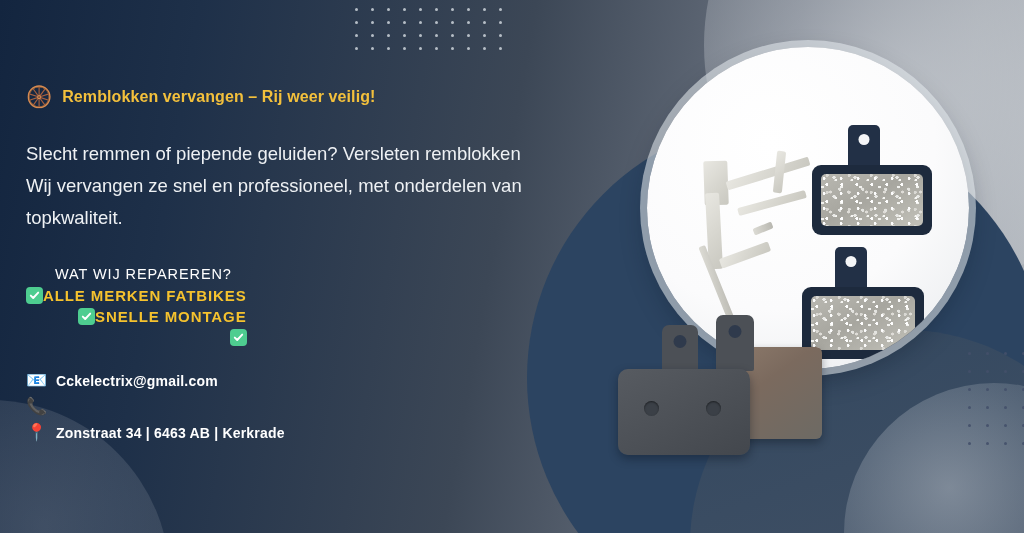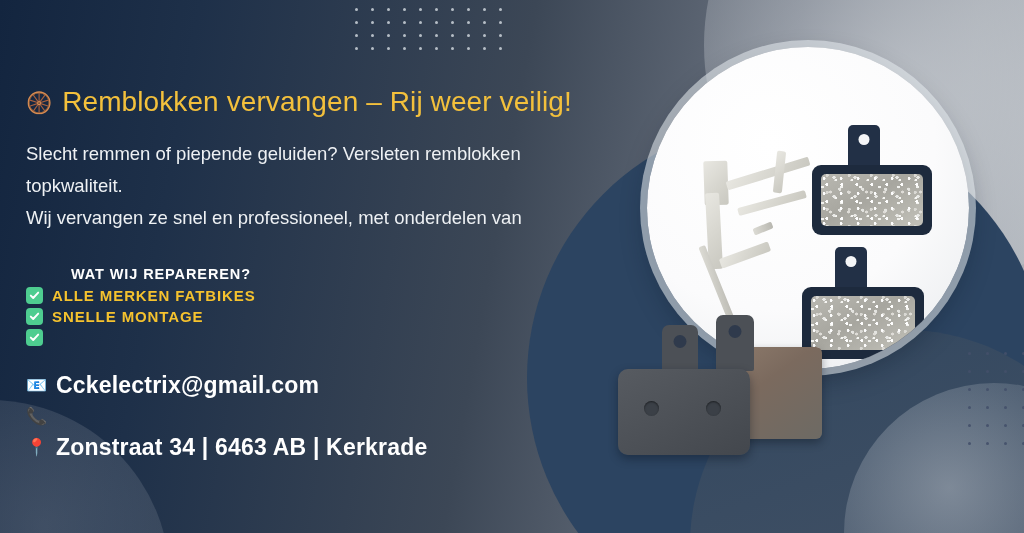--- a/index.html
+++ b/index.html
@@ -94,40 +94,40 @@
   #worn-rust{position:absolute;left:112px;top:40px;width:100px;height:92px;border-radius:6px;
     background:linear-gradient(145deg,#8e7b6c,#7b6a5e 40%,#6d6a64 100%);
     box-shadow:0 4px 9px rgba(10,18,30,.38);}
 
   
   #content{position:absolute;left:26px;top:0;width:620px;height:533px;}
 
   #headline-row{position:absolute;top:86px;left:0;display:flex;align-items:center;gap:10px;}
   #wheel-icon{font-size:21px;line-height:1;}
   #headline{
-    color:#f3c03c;font-size:28px;font-weight:normal;letter-spacing:.1px;white-space:nowrap;
+    color:#f3c03c;font-size:16px;font-weight:bold;letter-spacing:.1px;white-space:nowrap;
   }
 
   #intro{position:absolute;top:138px;left:0;width:612px;color:#eef1f4;font-size:18.5px;line-height:32px;}
   #intro div{white-space:nowrap;}
 
   #repairs{position:absolute;top:266px;left:0;}
-  #repairs-title{color:#ffffff;font-size:14.5px;font-weight:bold;letter-spacing:.9px;margin:0 0 5px 45px;}
-  .repair-item{display:flex;align-items:center;gap:9px;margin-bottom:4px;}
+  #repairs-title{color:#ffffff;font-size:14.5px;font-weight:normal;letter-spacing:.9px;margin:0 0 5px 29px;}
+  .repair-item{display:flex;align-items:center;margin-bottom:4px;justify-content:flex-end;}
   .check-box{
     width:17px;height:17px;border-radius:4px;background:#4ecd90;
     display:flex;align-items:center;justify-content:center;flex:0 0 auto;
   }
   .check-box svg{display:block;}
   .repair-label{color:#f5c22e;font-size:15px;font-weight:bold;letter-spacing:.9px;}
 
   #contact{position:absolute;top:372px;left:0;}
   .contact-row{display:flex;align-items:center;gap:9px;margin-bottom:9px;}
   .contact-icon{font-size:17px;line-height:1;width:21px;text-align:center;flex:0 0 auto;}
-  .contact-text{color:#ffffff;font-size:23px;font-weight:bold;letter-spacing:.2px;}
+  .contact-text{color:#ffffff;font-size:14px;font-weight:bold;letter-spacing:.2px;}
 </style>
 </head>
 <body>
 
 <div id="banner">
 
   <div class="blob" id="blob-light-right"></div>
   <div class="blob" id="blob-navy-big"></div>
   <div class="blob" id="blob-navy-right"></div>
   <div class="blob" id="blob-bottom-left"></div>
@@ -242,22 +242,22 @@
 
   <div id="content">
 
     <div id="headline-row">
       <span id="wheel-icon">🛞</span>
       <span id="headline">Remblokken vervangen – Rij weer veilig!</span>
     </div>
 
     <div id="intro">
       <div>Slecht remmen of piepende geluiden? Versleten remblokken</div>
+      <div>Wij vervangen ze snel en professioneel, met onderdelen van</div>
       <div>topkwaliteit.</div>
-      <div>Wij vervangen ze snel en professioneel, met onderdelen van</div>
     </div>
 
     <div id="repairs">
       <div id="repairs-title">WAT WIJ REPAREREN?</div>
 
       <div class="repair-item">
         <span class="check-box">
           <svg width="11" height="11" viewBox="0 0 11 11">
               <path d="M1.8 5.6 L4.2 8 L9.2 2.6" stroke="#ffffff" stroke-width="1.9" fill="none" stroke-linecap="round" stroke-linejoin="round"></path>
             </svg>

